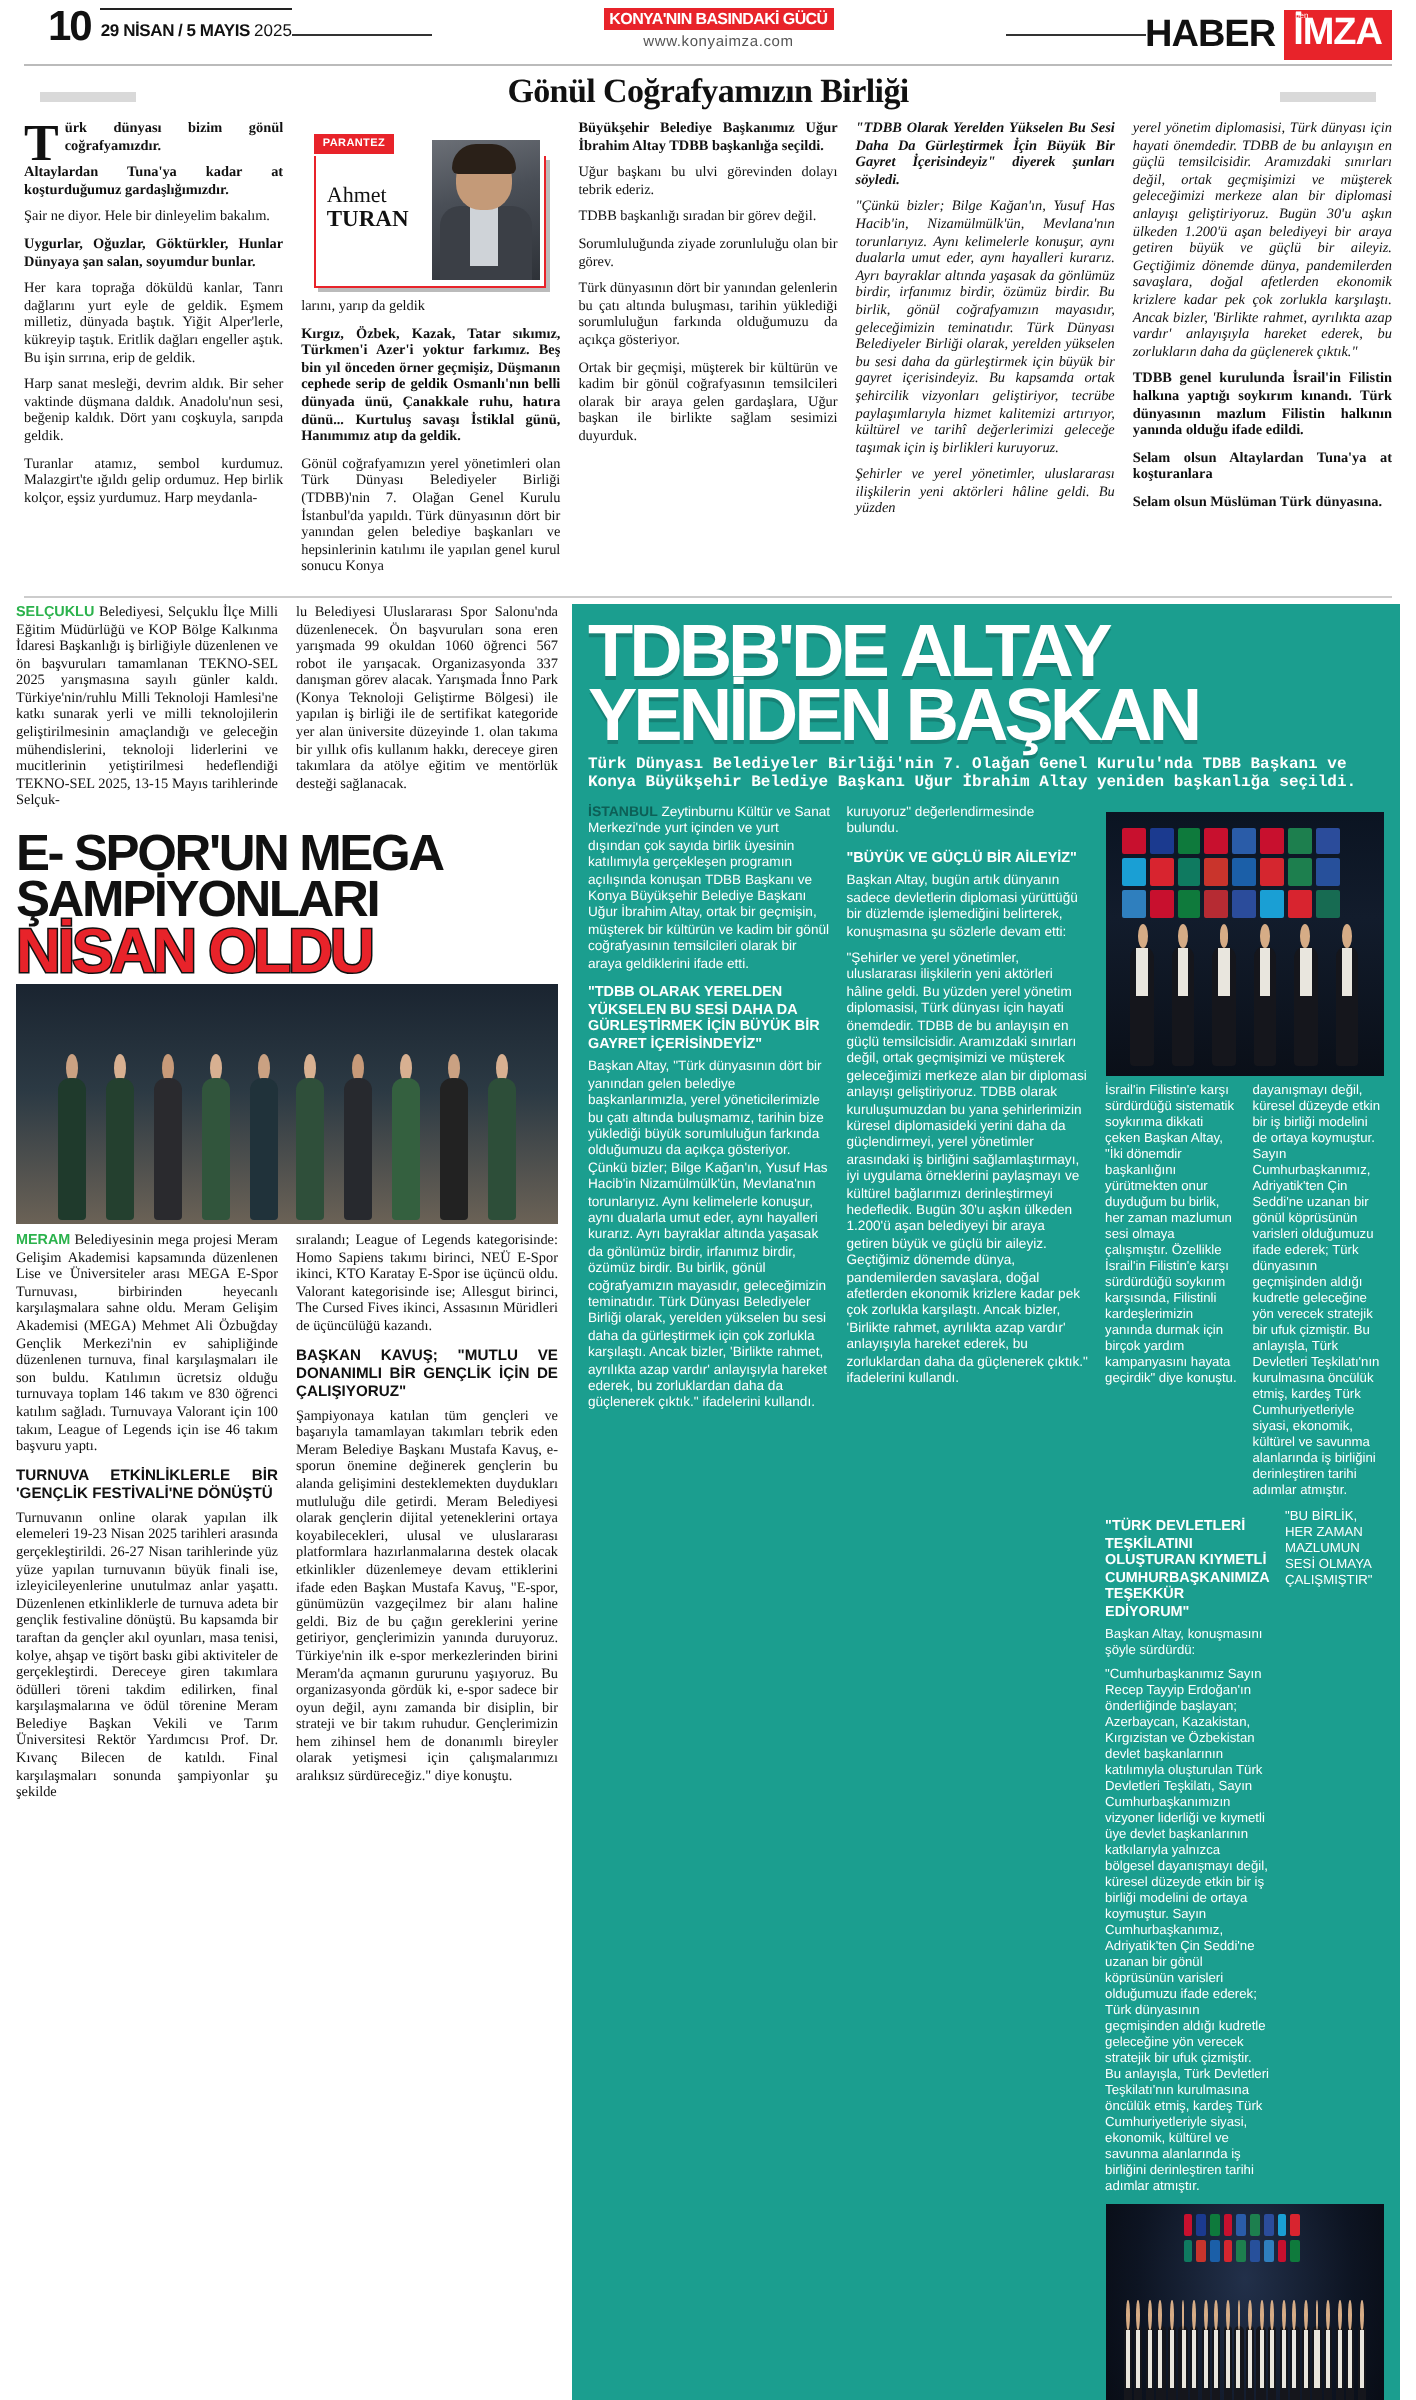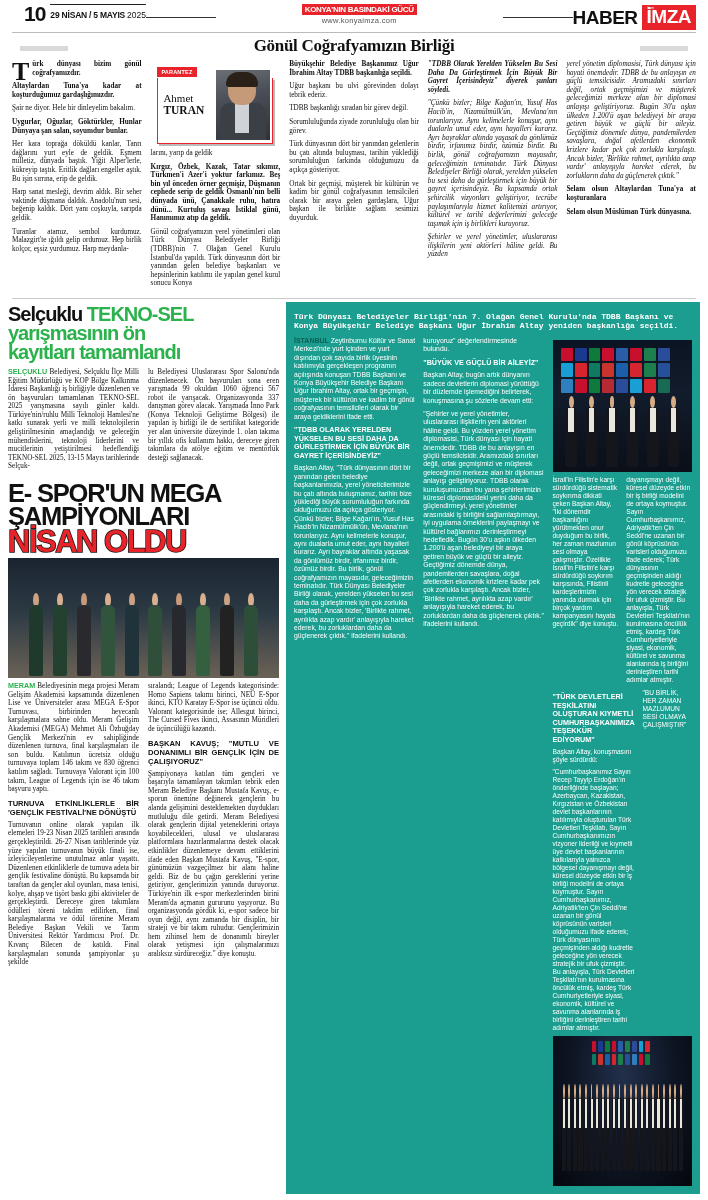--- a/index.html
+++ b/index.html
@@ -192,38 +192,33 @@
       </div>
 
       <div class="col bodytext">
         <p class="b i">"TDBB Olarak Yerelden Yükselen Bu Sesi Daha Da Gürleştirmek İçin Büyük Bir Gayret İçerisindeyiz" diyerek şunları söyledi.</p>
         <p class="i">"Çünkü bizler; Bilge Kağan'ın, Yusuf Has Hacib'in, Nizamülmülk'ün, Mevlana'nın torunlarıyız. Aynı kelimelerle konuşur, aynı dualarla umut eder, aynı hayalleri kurarız. Ayrı bayraklar altında yaşasak da gönlümüz birdir, irfanımız birdir, özümüz birdir. Bu birlik, gönül coğrafyamızın mayasıdır, geleceğimizin teminatıdır. Türk Dünyası Belediyeler Birliği olarak, yerelden yükselen bu sesi daha da gürleştirmek için büyük bir gayret içerisindeyiz. Bu kapsamda ortak şehircilik vizyonları geliştiriyor, tecrübe paylaşımlarıyla hizmet kalitemizi artırıyor, kültürel ve tarihî değerlerimizi geleceğe taşımak için iş birlikleri kuruyoruz.</p>
         <p class="i">Şehirler ve yerel yönetimler, uluslararası ilişkilerin yeni aktörleri hâline geldi. Bu yüzden</p>
       </div>
 
       <div class="col bodytext">
         <p class="i">yerel yönetim diplomasisi, Türk dünyası için hayati önemdedir. TDBB de bu anlayışın en güçlü temsilcisidir. Aramızdaki sınırları değil, ortak geçmişimizi ve müşterek geleceğimizi merkeze alan bir diplomasi anlayışı geliştiriyoruz. Bugün 30'u aşkın ülkeden 1.200'ü aşan belediyeyi bir araya getiren büyük ve güçlü bir aileyiz. Geçtiğimiz dönemde dünya, pandemilerden savaşlara, doğal afetlerden ekonomik krizlere kadar pek çok zorlukla karşılaştı. Ancak bizler, 'Birlikte rahmet, ayrılıkta azap vardır' anlayışıyla hareket ederek, bu zorlukların daha da güçlenerek çıktık."</p>
+        <p class="b">TDBB genel kurulunda İsrail'in Filistin halkına yaptığı soykırım kınandı. Türk dünyasının mazlum Filistin halkının yanında olduğu ifade edildi.</p>
         <p class="b">Selam olsun Altaylardan Tuna'ya at koşturanlara</p>
         <p class="b">Selam olsun Müslüman Türk dünyasına.</p>
       </div>
     </div>
   </div>
 
   <div class="mid-divider"></div>
 
   <div class="zone">
 
     <div class="left-pkg">
 
-      <div class="sel-head">
-        <span class="blk">Selçuklu</span>
-        <span class="grn">TEKNO-SEL</span><br>
-        <span class="grn">yarışmasının ön</span><br>
-        <span class="grn">kayıtları tamamlandı</span>
-      </div>
 
       <div class="cols2">
         <div class="col bodytext">
           <p><span class="kicker-green">SELÇUKLU</span> <span>Belediyesi, Selçuklu İlçe Milli Eğitim Müdürlüğü ve KOP Bölge Kalkınma İdaresi Başkanlığı iş birliğiyle düzenlenen ve ön başvuruları tamamlanan TEKNO-SEL 2025 yarışmasına sayılı günler kaldı. Türkiye'nin/ruhlu Milli Teknoloji Hamlesi'ne katkı sunarak yerli ve milli teknolojilerin geliştirilmesinin amaçlandığı ve geleceğin mühendislerini, teknoloji liderlerini ve mucitlerinin yetiştirilmesi hedeflendiği TEKNO-SEL 2025, 13-15 Mayıs tarihlerinde Selçuk-</span></p>
         </div>
         <div class="col bodytext">
           <p>lu Belediyesi Uluslararası Spor Salonu'nda düzenlenecek. Ön başvuruları sona eren yarışmada 99 okuldan 1060 öğrenci 567 robot ile yarışacak. Organizasyonda 337 danışman görev alacak. Yarışmada İnno Park (Konya Teknoloji Geliştirme Bölgesi) ile yapılan iş birliği ile de sertifikat kategoride yer alan üniversite düzeyinde 1. olan takıma bir yıllık ofis kullanım hakkı, dereceye giren takımlara da atölye eğitim ve mentörlük desteği sağlanacak.</p>
         </div>
       </div>
 
@@ -286,20 +281,24 @@
         </div>
         <div class="col bodytext">
           <p>sıralandı; League of Legends kategorisinde: Homo Sapiens takımı birinci, NEÜ E-Spor ikinci, KTO Karatay E-Spor ise üçüncü oldu. Valorant kategorisinde ise; Allesgut birinci, The Cursed Fives ikinci, Assasının Müridleri de üçüncülüğü kazandı.</p>
           <div class="subhead-sans">BAŞKAN KAVUŞ; "MUTLU VE DONANIMLI BİR GENÇLİK İÇİN DE ÇALIŞIYORUZ"</div>
           <p>Şampiyonaya katılan tüm gençleri ve başarıyla tamamlayan takımları tebrik eden Meram Belediye Başkanı Mustafa Kavuş, e-sporun önemine değinerek gençlerin bu alanda gelişimini desteklemekten duydukları mutluluğu dile getirdi. Meram Belediyesi olarak gençlerin dijital yeteneklerini ortaya koyabilecekleri, ulusal ve uluslararası platformlara hazırlanmalarına destek olacak etkinlikler düzenlemeye devam ettiklerini ifade eden Başkan Mustafa Kavuş, "E-spor, günümüzün vazgeçilmez bir alanı haline geldi. Biz de bu çağın gereklerini yerine getiriyor, gençlerimizin yanında duruyoruz. Türkiye'nin ilk e-spor merkezlerinden birini Meram'da açmanın gururunu yaşıyoruz. Bu organizasyonda gördük ki, e-spor sadece bir oyun değil, aynı zamanda bir disiplin, bir strateji ve bir takım ruhudur. Gençlerimizin hem zihinsel hem de donanımlı bireyler olarak yetişmesi için çalışmalarımızı aralıksız sürdüreceğiz." diye konuştu.</p>
         </div>
       </div>
     </div>
 
     <div class="right-pkg tdbb">
+      <div class="tdbb-head">
+        <span>TDBB'DE ALTAY</span><br>
+        <span>YENİDEN BAŞKAN</span>
+      </div>
       <div class="tdbb-sub">Türk Dünyası Belediyeler Birliği'nin 7. Olağan Genel Kurulu'nda TDBB Başkanı ve Konya Büyükşehir Belediye Başkanı Uğur İbrahim Altay yeniden başkanlığa seçildi.</div>
 
       <div class="tdbb-cols">
 
         <div class="tdbb-col">
           <p><span class="kicker-dark">İSTANBUL</span> <span>Zeytinburnu Kültür ve Sanat Merkezi'nde yurt içinden ve yurt dışından çok sayıda birlik üyesinin katılımıyla gerçekleşen programın açılışında konuşan TDBB Başkanı ve Konya Büyükşehir Belediye Başkanı Uğur İbrahim Altay, ortak bir geçmişin, müşterek bir kültürün ve kadim bir gönül coğrafyasının temsilcileri olarak bir araya geldiklerini ifade etti.</span></p>
           <div class="tdbb-sect">"TDBB OLARAK YERELDEN YÜKSELEN BU SESİ DAHA DA GÜRLEŞTİRMEK İÇİN BÜYÜK BİR GAYRET İÇERİSİNDEYİZ"</div>
           <p>Başkan Altay, "Türk dünyasının dört bir yanından gelen belediye başkanlarımızla, yerel yöneticilerimizle bu çatı altında buluşmamız, tarihin bize yüklediği büyük sorumluluğun farkında olduğumuzu da açıkça gösteriyor. Çünkü bizler; Bilge Kağan'ın, Yusuf Has Hacib'in Nizamülmülk'ün, Mevlana'nın torunlarıyız. Aynı kelimelerle konuşur, aynı dualarla umut eder, aynı hayalleri kurarız. Ayrı bayraklar altında yaşasak da gönlümüz birdir, irfanımız birdir, özümüz birdir. Bu birlik, gönül coğrafyamızın mayasıdır, geleceğimizin teminatıdır. Türk Dünyası Belediyeler Birliği olarak, yerelden yükselen bu sesi daha da gürleştirmek için çok zorlukla karşılaştı. Ancak bizler, 'Birlikte rahmet, ayrılıkta azap vardır' anlayışıyla hareket ederek, bu zorluklardan daha da güçlenerek çıktık." ifadelerini kullandı.</p>
         </div>
 

